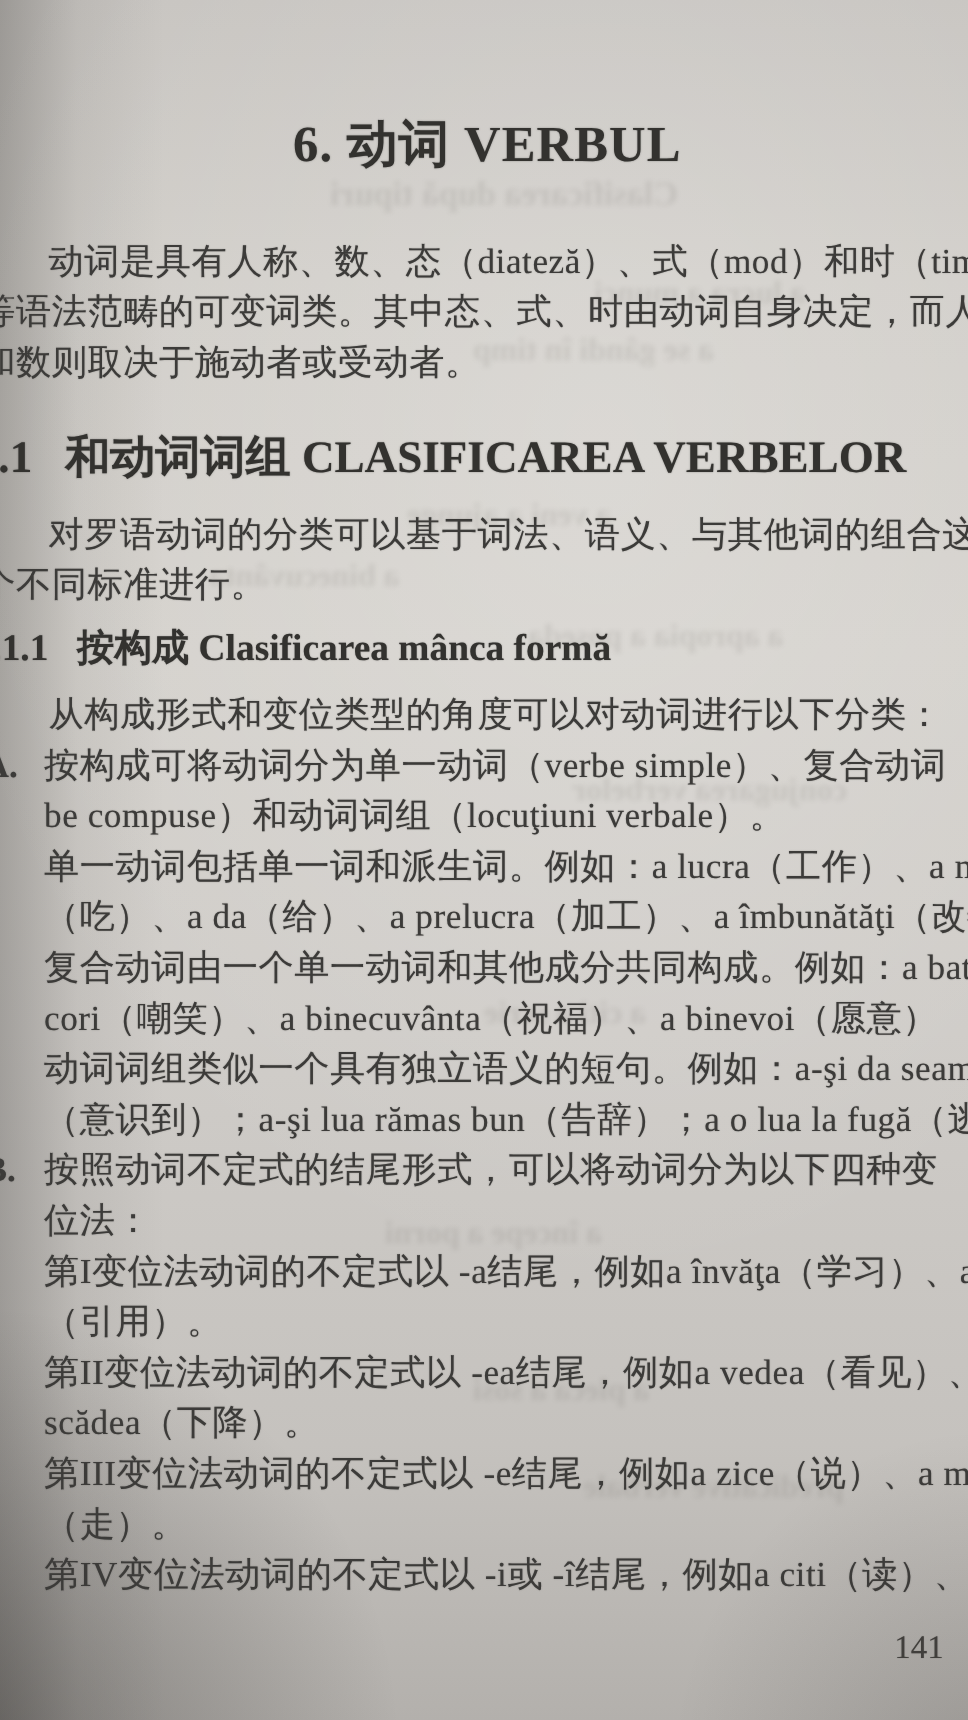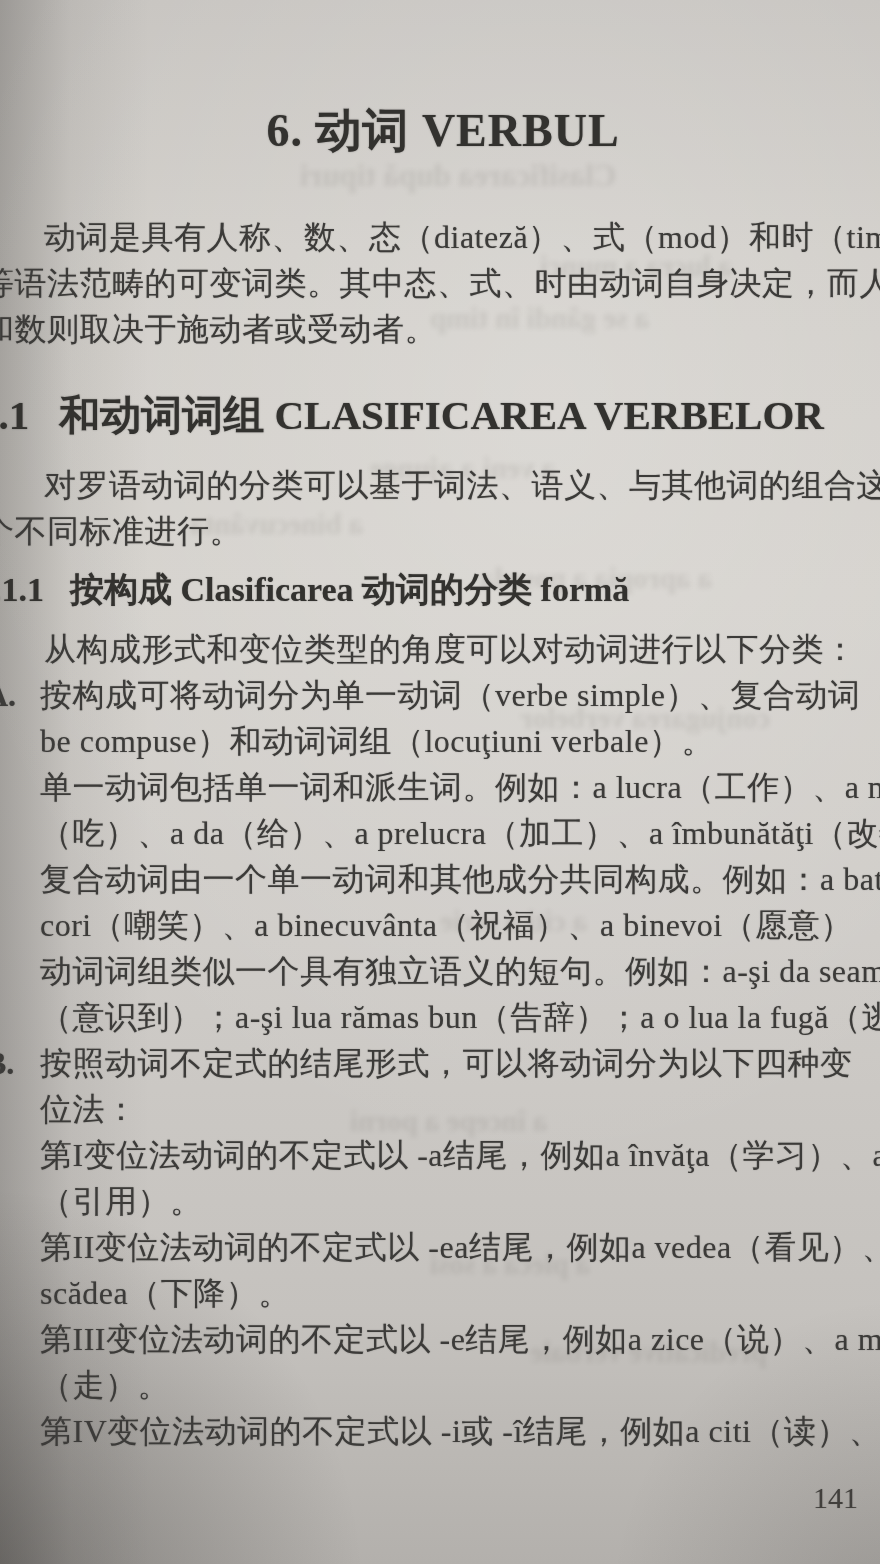--- a/index.html
+++ b/index.html
@@ -103,21 +103,21 @@
     <div class="h-sec">
       <span class="sec-num">6.1</span><span>和动词词组 CLASIFICAREA VERBELOR</span>
     </div>
 
     <div class="p2">
       <div class="line indent">对罗语动词的分类可以基于词法、语义、与其他词的组合这三</div>
       <div class="line">个不同标准进行。</div>
     </div>
 
     <div class="h-sub">
-      <span class="sub-num">6.1.1</span><span>按构成 Clasificarea 动词的分类 formă</span>
+      <span class="sub-num">6.1.1</span><span>按构成 Clasificarea mânca formă</span>
     </div>
 
     <div class="p3">
       <div class="line indent">从构成形式和变位类型的角度可以对动词进行以下分类：</div>
     </div>
 
     <div class="li">
       <span class="marker">A.</span>
       <div class="line">按构成可将动词分为单一动词（verbe simple）、复合动词（ver-</div>
       <div class="line">be compuse）和动词词组（locuţiuni verbale）。</div>

